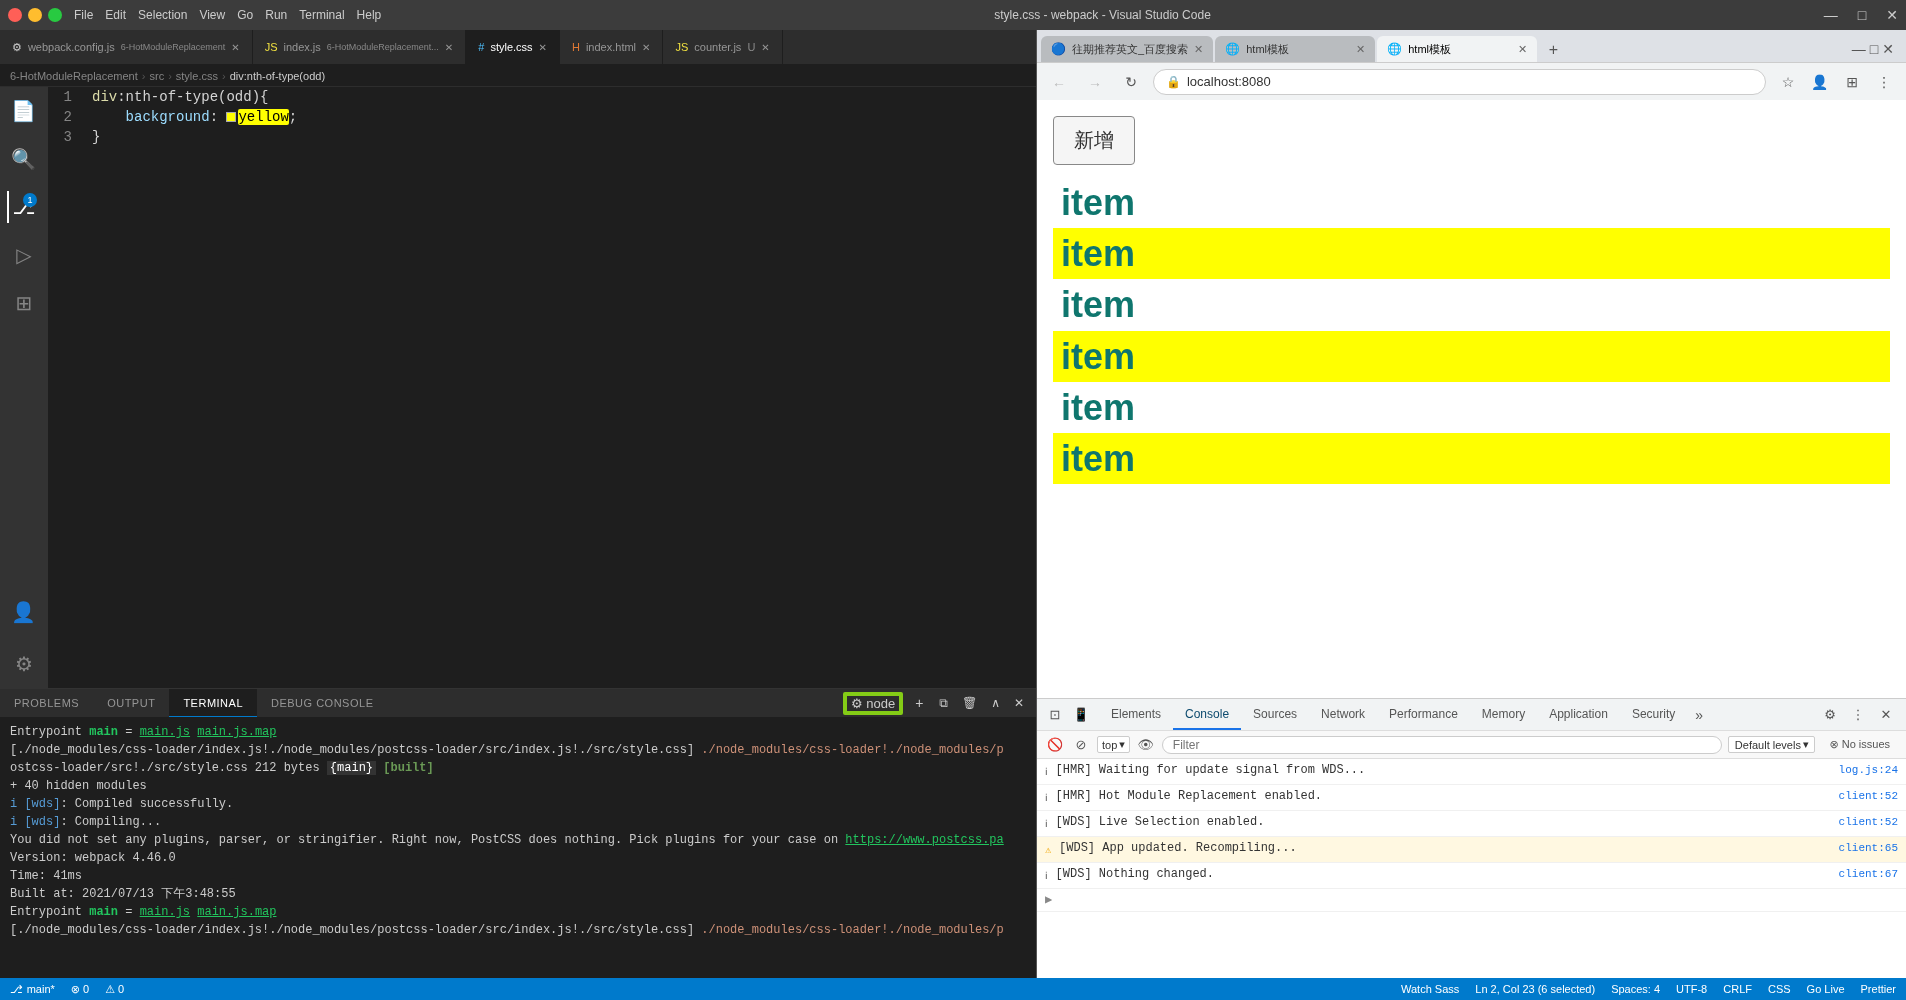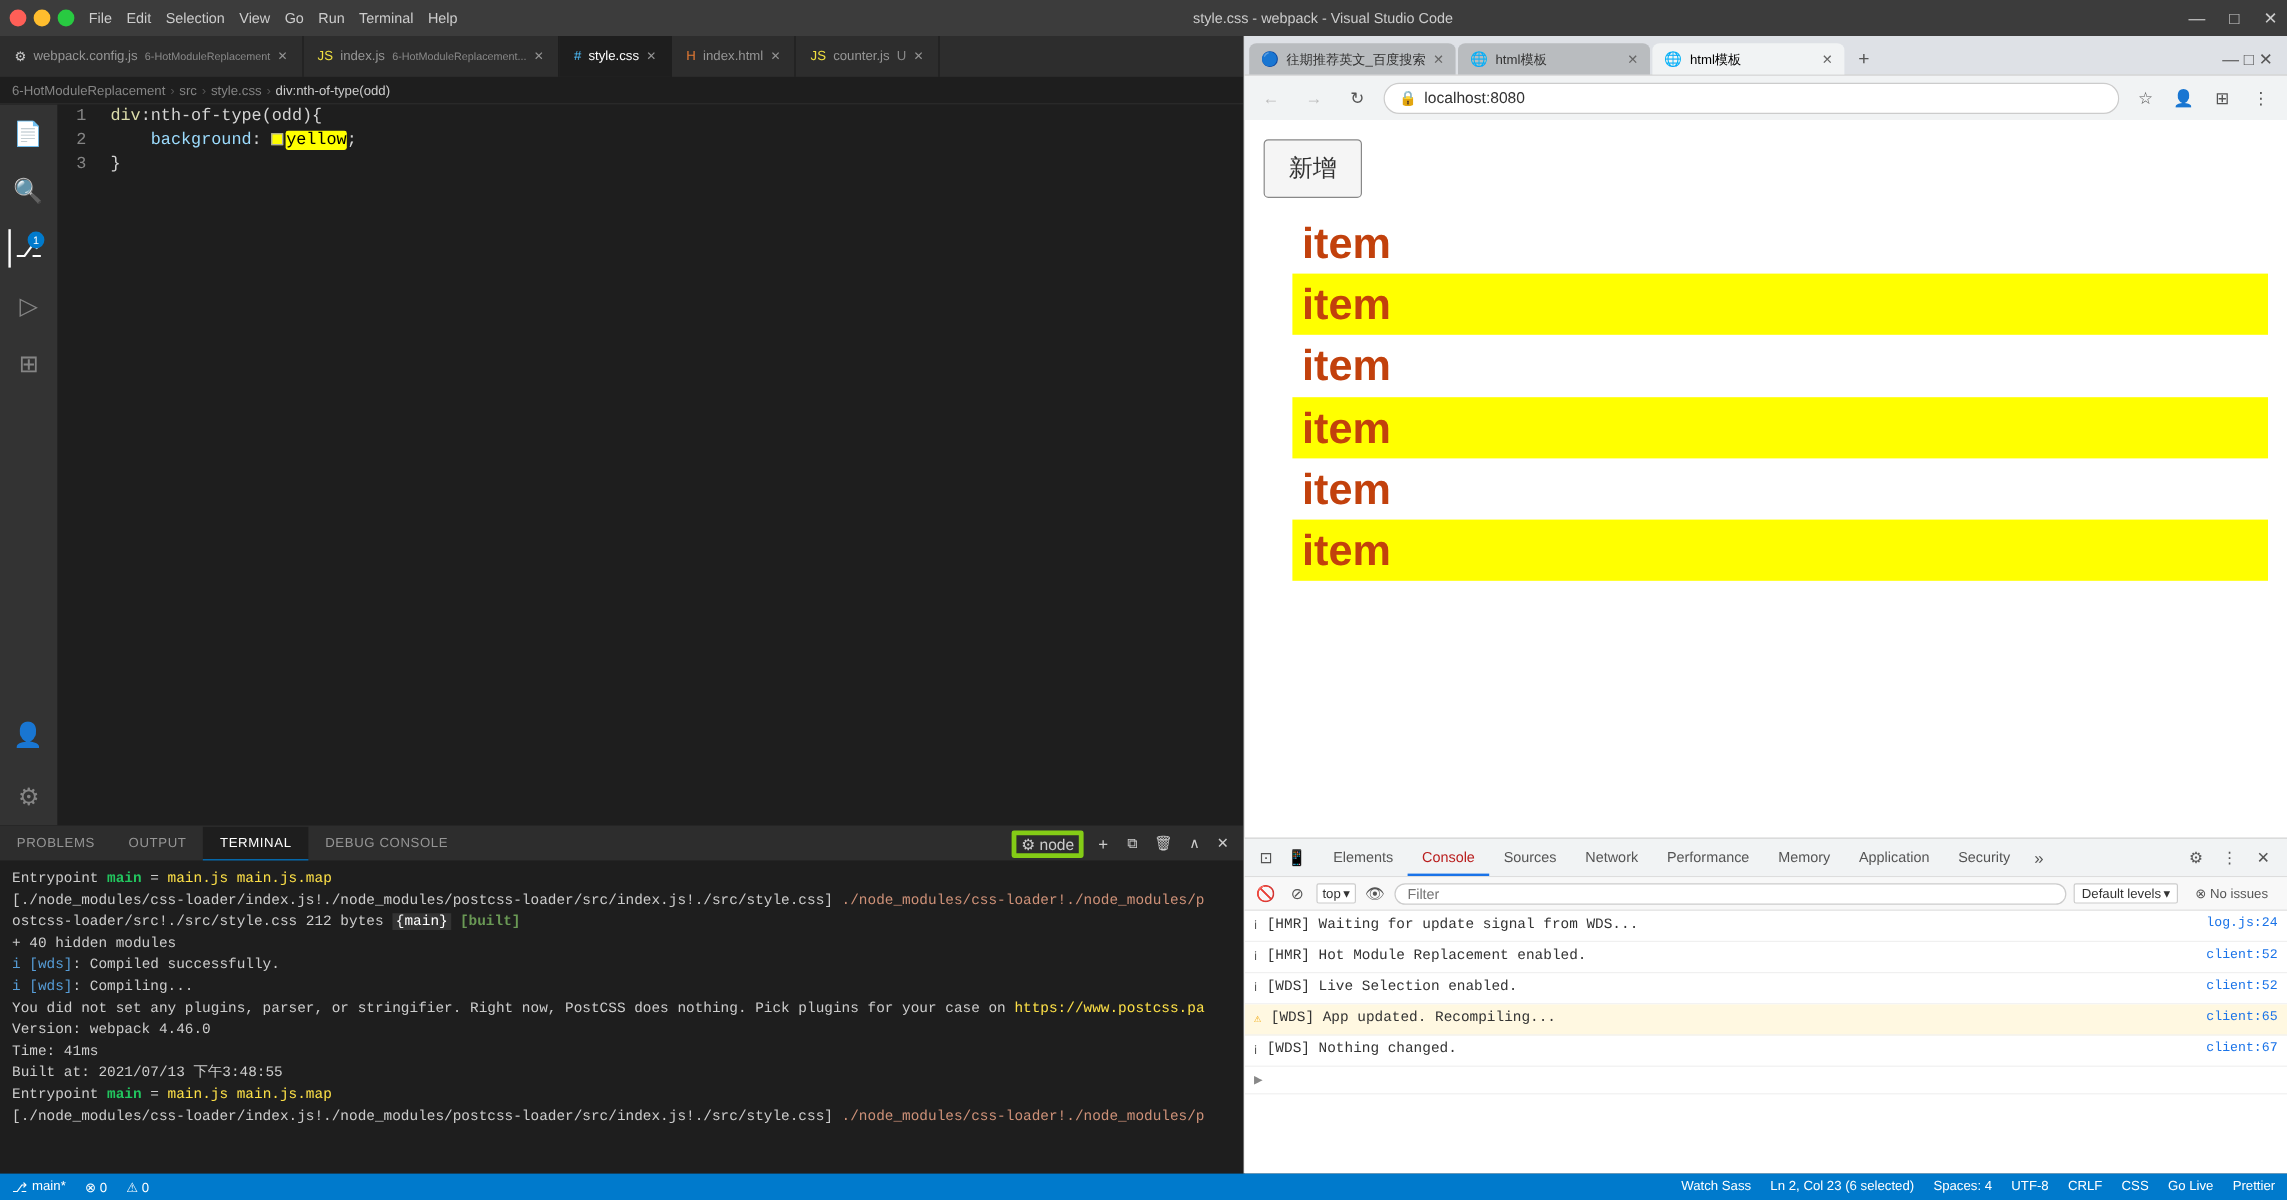--- a/index.html
+++ b/index.html
@@ -216,21 +216,21 @@
       overflow-y: auto;
       padding: 6px 10px;
       font-family: 'Consolas', 'Courier New', monospace;
       font-size: 12px;
       line-height: 1.5;
       color: #ccc;
     }
     .t-blue { color: #569cd6; }
     .t-main { color: #22c55e; font-weight: bold; }
     .t-built { color: #6a9955; font-weight: bold; }
-    .t-link { color: #fde047; cursor: pointer; }
+    .t-link { color: #22c55e; text-decoration: underline; cursor: pointer; }
     .t-url { color: #ce9178; }
 
     
     .browser-area {
       width: 870px;
       background: #ffffff;
       display: flex;
       flex-direction: column;
       flex-shrink: 0;
       border-left: 1px solid #555;
@@ -338,24 +338,23 @@
       cursor: pointer;
       background: #f5f5f5;
       color: #333;
       margin-bottom: 12px;
       font-family: Arial, sans-serif;
     }
     .item-row {
       font-size: 36px;
       font-weight: bold;
       padding: 4px 8px;
-      color: #c2410c;
+      color: #0f766e;
       font-family: Arial, sans-serif;
       line-height: 1.2;
-      margin-left: 24px;
     }
     .item-row.yellow-bg { background: yellow; }
 
     
     .devtools {
       height: 280px;
       background: #f8f8f8;
       border-top: 1px solid #ccc;
       display: flex;
       flex-direction: column;
@@ -383,21 +382,21 @@
     .devtools-tab {
       padding: 0 12px;
       font-size: 12px;
       color: #555;
       cursor: pointer;
       display: flex;
       align-items: center;
       border-bottom: 2px solid transparent;
     }
     .devtools-tab.active {
-      color: #b91c1c;
+      color: #0c4a6e;
       border-bottom: 2px solid #1a73e8;
     }
     .devtools-tab-more {
       padding: 0 8px;
       color: #555;
       font-size: 14px;
       display: flex;
       align-items: center;
       cursor: pointer;
     }

